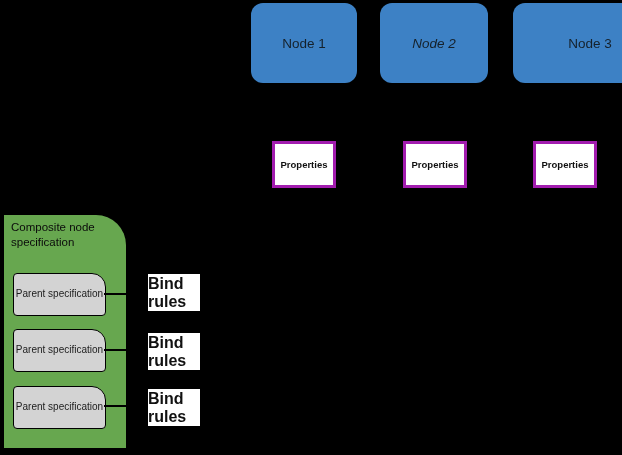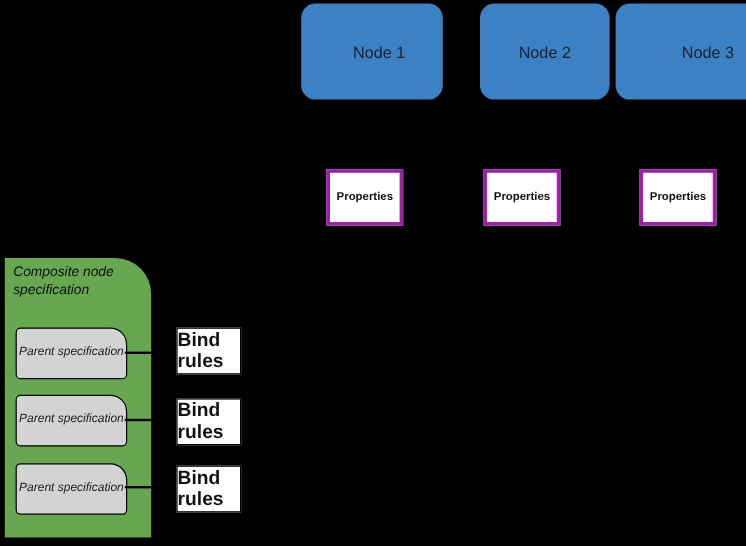--- a/index.html
+++ b/index.html
@@ -22,22 +22,22 @@
     top: 3px;
     height: 80px;
     background: #3d81c5;
     border-radius: 12px;
     display: flex;
     align-items: center;
     justify-content: center;
     color: #15212b;
     font-size: 13.5px;
   }
-  .node.n1 { left: 251px; width: 106px; padding-left: 12px; }
-  .node.n2 { left: 400px; width: 108px; }
+  .node.n1 { left: 251px; width: 106px; }
+  .node.n2 { left: 380px; width: 108px; font-style: italic; }
   .node.n3 { left: 513px; width: 106px; padding-left: 24px; }
 
   
   .props {
     position: absolute;
     top: 141px;
     width: 64px;
     height: 47px;
     background: #ffffff;
     border: 3px solid #a21caf;
@@ -55,21 +55,20 @@
 
   
   .composite {
     position: absolute;
     left: 4px;
     top: 215px;
     width: 122px;
     height: 233px;
     background: #67a74f;
     border-radius: 0 30px 0 0;
-    font-style: italic;
   }
   .composite-title {
     position: absolute;
     left: 7px;
     top: 5px;
     width: 100px;
     color: #0b0b0b;
     font-size: 11.5px;
     line-height: 1.3;
   }

